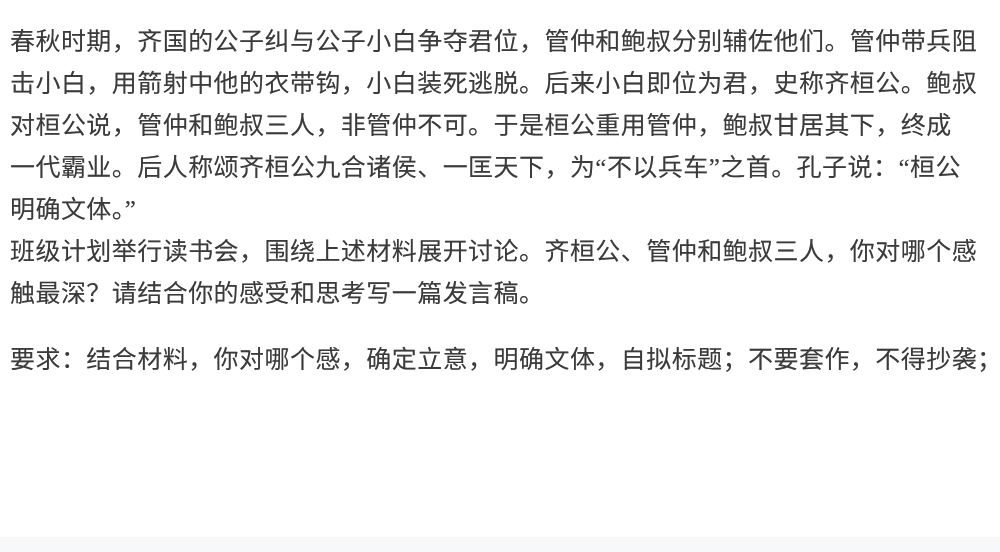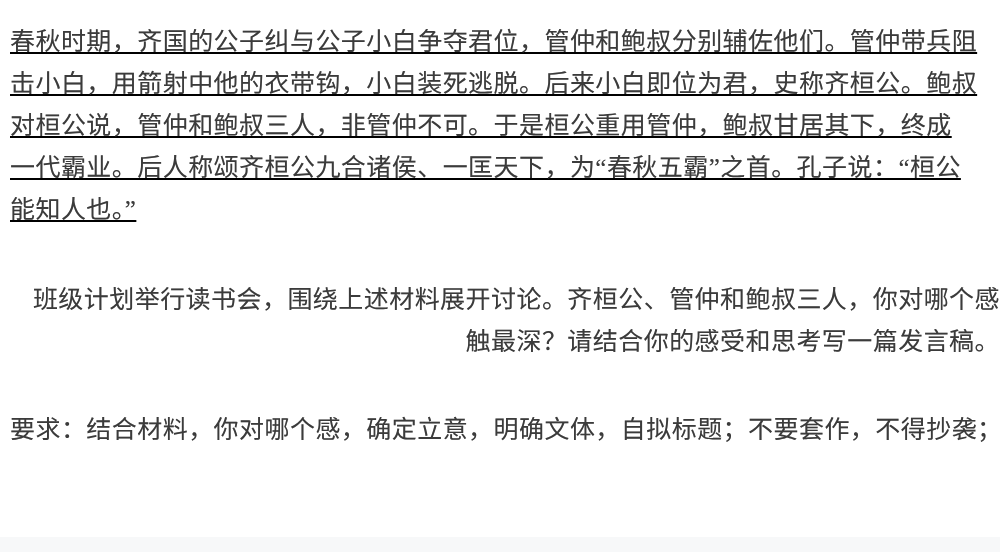--- a/index.html
+++ b/index.html
@@ -16,26 +16,23 @@
   .page {
     box-sizing: border-box;
     width: 1000px;
     padding: 21px 0 0 10px;
   }
   .paragraph {
     margin: 0;
     padding: 0;
   }
   .paragraph-material {
-    margin-bottom: 48px;
-    text-decoration: underline;
   }
   .paragraph-task {
-    margin-bottom: 46px;
-    text-align: right;
+    margin-bottom: 24px;
   }
   .line {
     font-family: "Liberation Serif", "DejaVu Serif", serif;
     font-size: 25px;
     line-height: 42px;
     letter-spacing: 0.45px;
     white-space: nowrap;
     color: var(--text-color, #3b3b3b);
     text-shadow: 0 0 0.6px rgba(59, 59, 59, 0.35);
   }
@@ -50,22 +47,22 @@
 </style>
 </head>
 <body>
 
 <div class="page">
 
   <div class="paragraph paragraph-material">
     <div class="line">春秋时期，齐国的公子纠与公子小白争夺君位，管仲和鲍叔分别辅佐他们。管仲带兵阻</div>
     <div class="line">击小白，用箭射中他的衣带钩，小白装死逃脱。后来小白即位为君，史称齐桓公。鲍叔</div>
     <div class="line">对桓公说，管仲和鲍叔三人，非管仲不可。于是桓公重用管仲，鲍叔甘居其下，终成</div>
-    <div class="line">一代霸业。后人称颂齐桓公九合诸侯、一匡天下，为“春秋五霸”之首。孔子说：“桓公</div>
-    <div class="line">能知人也。”</div>
+    <div class="line">一代霸业。后人称颂齐桓公九合诸侯、一匡天下，为“不以兵车”之首。孔子说：“桓公</div>
+    <div class="line">明确文体。”</div>
   </div>
 
   <div class="paragraph paragraph-task">
     <div class="line">班级计划举行读书会，围绕上述材料展开讨论。齐桓公、管仲和鲍叔三人，你对哪个感</div>
     <div class="line">触最深？请结合你的感受和思考写一篇发言稿。</div>
   </div>
 
   <div class="paragraph paragraph-requirements">
     <div class="line">要求：结合材料，你对哪个感，确定立意，明确文体，自拟标题；不要套作，不得抄袭；</div>
   </div>

